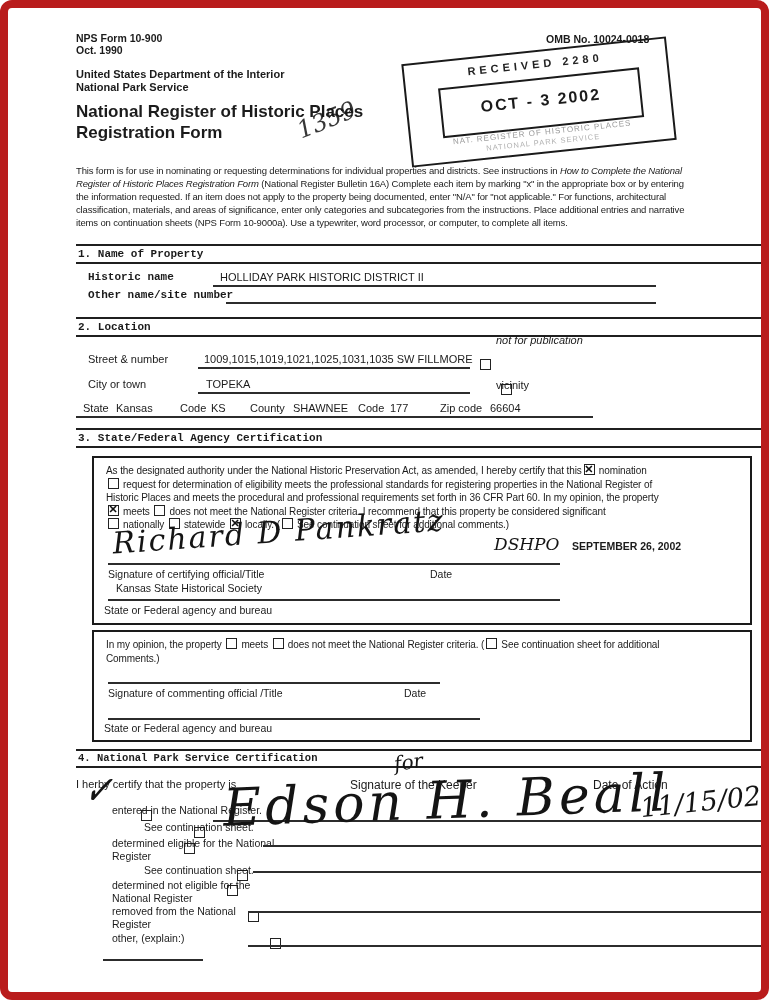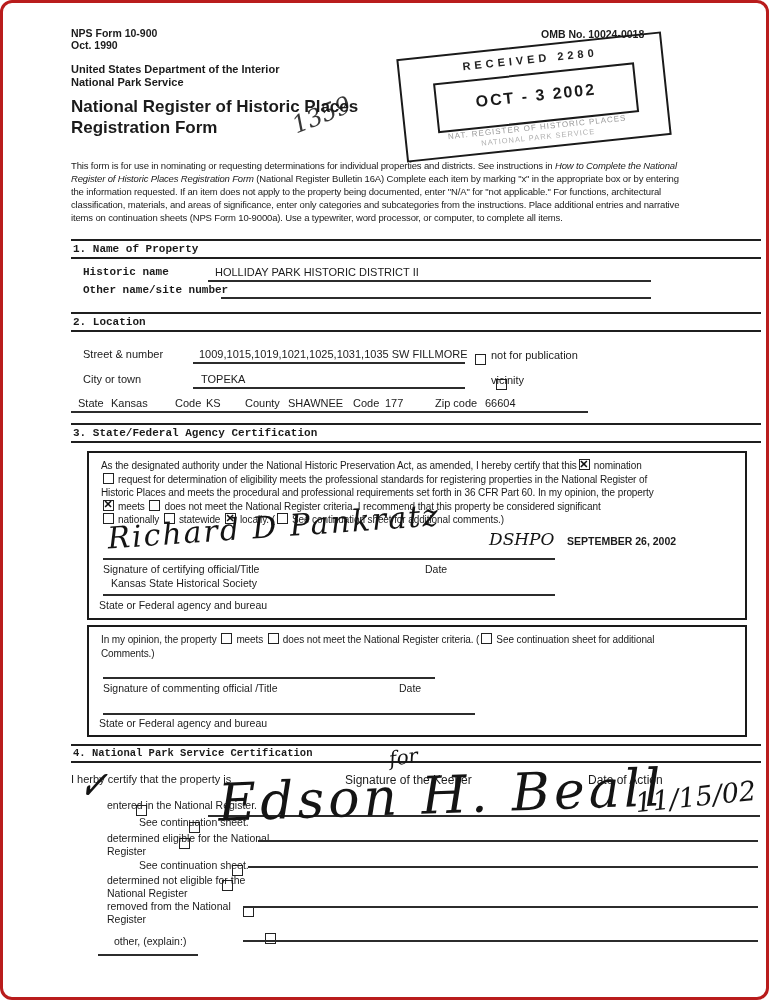--- a/index.html
+++ b/index.html
@@ -1,19 +1,19 @@
 <!DOCTYPE html>
 <html><head>
 <meta charset="utf-8">
 <style>
   html,body { margin:0; padding:0; background:#ffffff; }
   .page {
     position:relative; width:769px; height:1000px; background:#ffffff;
     font-family:"Liberation Sans", sans-serif; color:#1b1b1b;
-    border:3px solid #b91c1c; border-radius:12px; box-sizing:border-box;
+    border:8px solid #b91c1c; border-radius:12px; box-sizing:border-box;
     overflow:hidden;
   }
   .abs { position:absolute; }
   .b { font-weight:bold; }
   .small { font-size:10.5px; }
   .lbl { font-size:11px; font-weight:bold;font-family:Liberation Mono, monospace; }
   .val { font-size:11px; }
   .rule { position:absolute; height:2px; background:#1f1f1f; }
   .fill { position:absolute; height:1.5px; background:#2c2c2c; }
   .cb { display:inline-block; width:9px; height:9px; border:1.3px solid #222;
@@ -82,21 +82,21 @@
 
   
   <div class="rule" style="left:68px; top:309px; width:690px;"></div>
   <div class="abs lbl" style="left:70px; top:313px;">2. Location</div>
   <div class="rule" style="left:68px; top:327px; width:690px;"></div>
 
   <div class="abs val" style="left:80px; top:345px;">Street &amp; number</div>
   <div class="abs val" style="left:196px; top:345px;">1009,1015,1019,1021,1025,1031,1035 SW FILLMORE</div>
   <div class="fill" style="left:190px; top:359px; width:272px;"></div>
   <span class="cb abs" style="left:470px; top:347px;"></span>
-  <div class="abs val" style="left:488px; top:346px;">not for publication</div>
+  <div class="abs val" style="left:488px; top:326px;font-style:italic;">not for publication</div>
 
   <div class="abs val" style="left:80px; top:370px;">City or town</div>
   <div class="abs val" style="left:198px; top:370px;">TOPEKA</div>
   <div class="fill" style="left:190px; top:384px; width:272px;"></div>
   <span class="cb abs" style="left:470px; top:372px;"></span>
   <div class="abs val" style="left:488px; top:371px;">vicinity</div>
 
   <div class="abs val" style="left:75px; top:394px;">State</div>
   <div class="abs val" style="left:108px; top:394px;">Kansas</div>
   <div class="abs val" style="left:172px; top:394px;">Code</div>
@@ -179,21 +179,21 @@
   <span class="cb abs" style="left:88px; top:873px;"></span>
   <div class="abs itemlabel" style="left:104px; top:871px;">determined not eligible for the
 National Register</div>
 
   <span class="cb abs" style="left:88px; top:899px;"></span>
   <div class="abs itemlabel" style="left:104px; top:897px;">removed from the National
 Register</div>
   <div class="fill" style="left:240px; top:903px; width:515px;"></div>
 
   <span class="cb abs" style="left:88px; top:926px;"></span>
-  <div class="abs itemlabel" style="left:111px; top:924px;margin-top:8px;">other, (explain:)</div>
+  <div class="abs itemlabel" style="left:104px; top:924px;">other, (explain:)</div>
   <div class="fill" style="left:240px; top:937px; width:515px;"></div>
 
   <div class="fill" style="left:95px; top:951px; width:100px;"></div>
 
   
   <div class="abs hw" style="left:78px; top:764px; font-size:30px; transform:rotate(10deg) scaleY(1.5); transform-origin:center;">✓</div>
   <div class="abs hw" style="left:386px; top:742px; font-size:20px; transform:rotate(-8deg);">for</div>
   <div class="abs hw" style="left:215px; top:762px; font-size:52px; transform:rotate(-2deg); letter-spacing:4px; white-space:nowrap;">Edson H. Beall</div>
   <div class="abs hw" style="left:632px; top:778px; font-size:27px; transform:rotate(-6deg); white-space:nowrap;">11/15/02</div>
 

